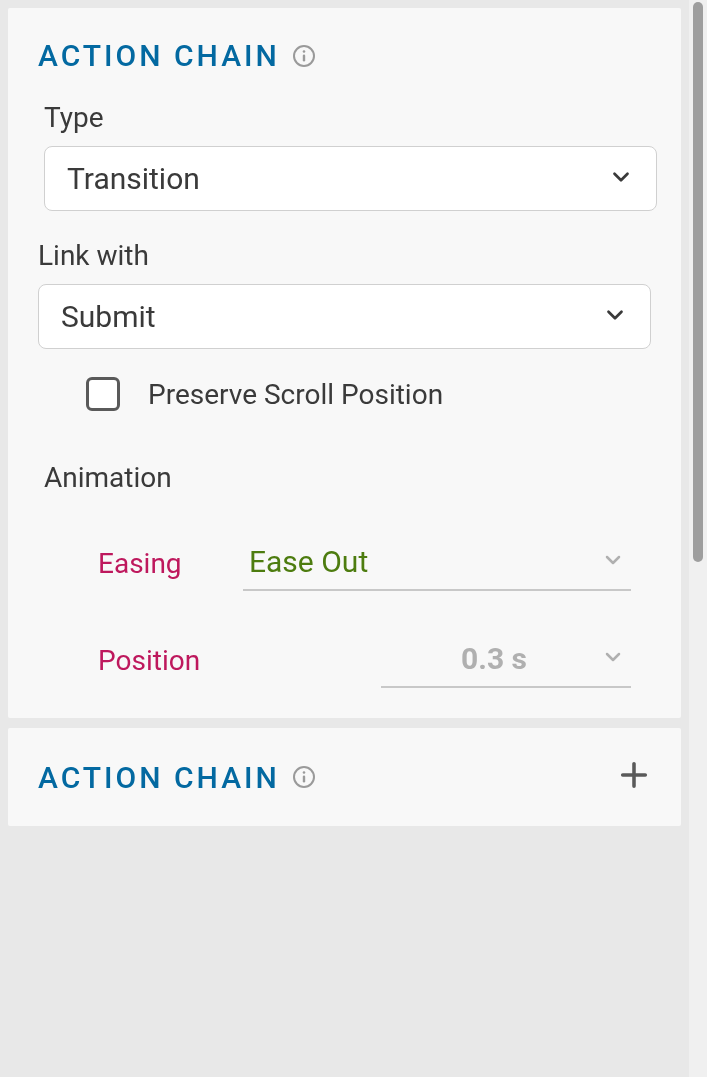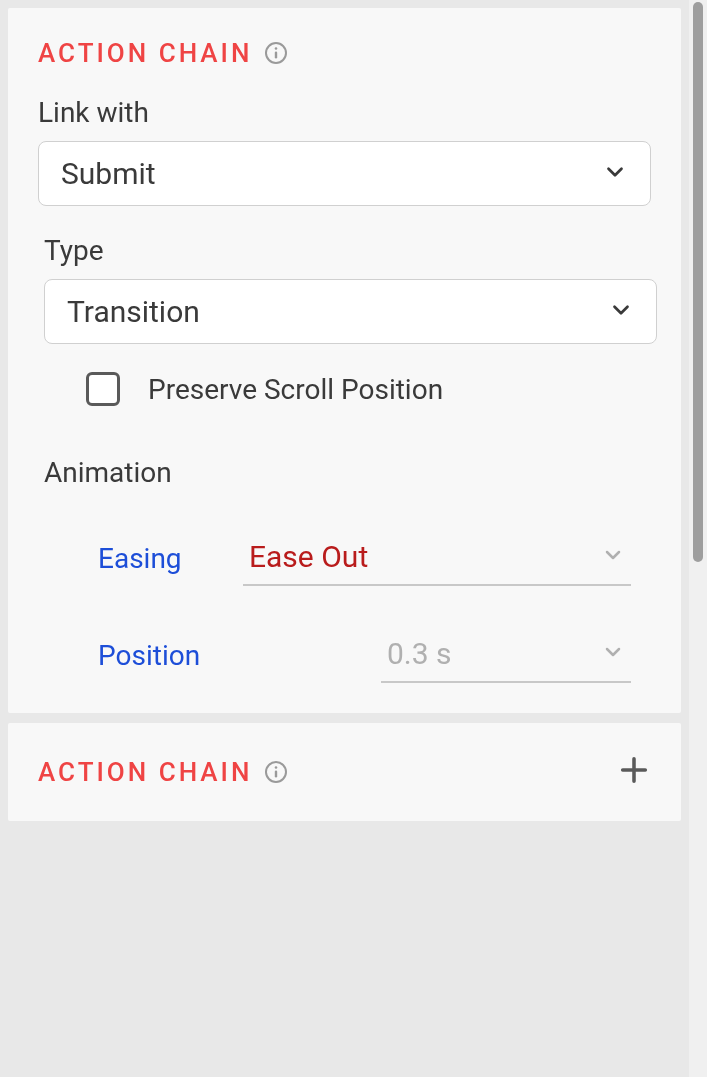--- a/index.html
+++ b/index.html
@@ -59,24 +59,24 @@
       align-items: center;
       gap: 12px;
       margin-bottom: 28px;
     }
     .panel-header-second {
       display: flex;
       align-items: center;
       gap: 12px;
     }
     .panel-title {
-      font-size: 26px;
+      font-size: 30px;
       font-weight: 500;
       letter-spacing: 3px;
-      color: #ef4444;
+      color: #0369a1;
       text-transform: uppercase;
     }
     .info-icon {
       display: inline-flex;
       align-items: center;
       justify-content: center;
     }
     .info-icon svg {
       width: 24px;
       height: 24px;
@@ -141,41 +141,43 @@
     }
     .sub-row {
       display: flex;
       align-items: center;
       margin-top: 42px;
       padding-left: 60px;
       padding-right: 20px;
     }
     .sub-row-label {
       font-size: 28px;
-      color: #1d4ed8;
+      color: #be185d;
       width: 145px;
       flex-shrink: 0;
     }
     .underline-select {
       flex: 1;
       border-bottom: 2px solid #c8c8c8;
       display: flex;
       align-items: center;
       justify-content: space-between;
       padding: 8px 6px 10px 6px;
       cursor: pointer;
     }
     .underline-value {
       font-size: 30px;
-      color: #b91c1c;
+      color: #4d7c0f;
     }
     .underline-value-center {
       font-size: 30px;
       color: #b0b0b0;
       flex: 1;
+      text-align: center;
+      font-weight: bold;
     }
     .underline-select-narrow {
       width: 250px;
       margin-left: auto;
       border-bottom: 2px solid #c8c8c8;
       display: flex;
       align-items: center;
       padding: 8px 6px 10px 6px;
       cursor: pointer;
     }
@@ -203,35 +205,35 @@
         <span class="info-icon">
           <svg viewBox="0 0 24 24" fill="none">
             <circle cx="12" cy="12" r="10" stroke="#9a9a9a" stroke-width="2"></circle>
             <circle cx="12" cy="7.5" r="1.3" fill="#9a9a9a"></circle>
             <rect x="10.8" y="10.5" width="2.4" height="7" rx="1.2" fill="#9a9a9a"></rect>
           </svg>
         </span>
       </div>
 
       <div class="field-group">
-        <span class="field-label">Link with</span>
-        <div class="select-box">
-          <span class="select-value">Submit</span>
+        <span class="field-label field-label-indent">Type</span>
+        <div class="select-box select-box-indent">
+          <span class="select-value">Transition</span>
           <span class="chevron-icon">
             <svg viewBox="0 0 24 24" fill="none">
                 <path d="M6 9l6 6 6-6" stroke="#3a3a3a" stroke-width="2.5" stroke-linecap="round" stroke-linejoin="round"></path>
               </svg>
           </span>
         </div>
       </div>
 
       <div class="field-group">
-        <span class="field-label field-label-indent">Type</span>
-        <div class="select-box select-box-indent">
-          <span class="select-value">Transition</span>
+        <span class="field-label">Link with</span>
+        <div class="select-box">
+          <span class="select-value">Submit</span>
           <span class="chevron-icon">
             <svg viewBox="0 0 24 24" fill="none">
                 <path d="M6 9l6 6 6-6" stroke="#3a3a3a" stroke-width="2.5" stroke-linecap="round" stroke-linejoin="round"></path>
               </svg>
           </span>
         </div>
       </div>
 
       <div class="checkbox-row">
         <div class="checkbox"></div>

